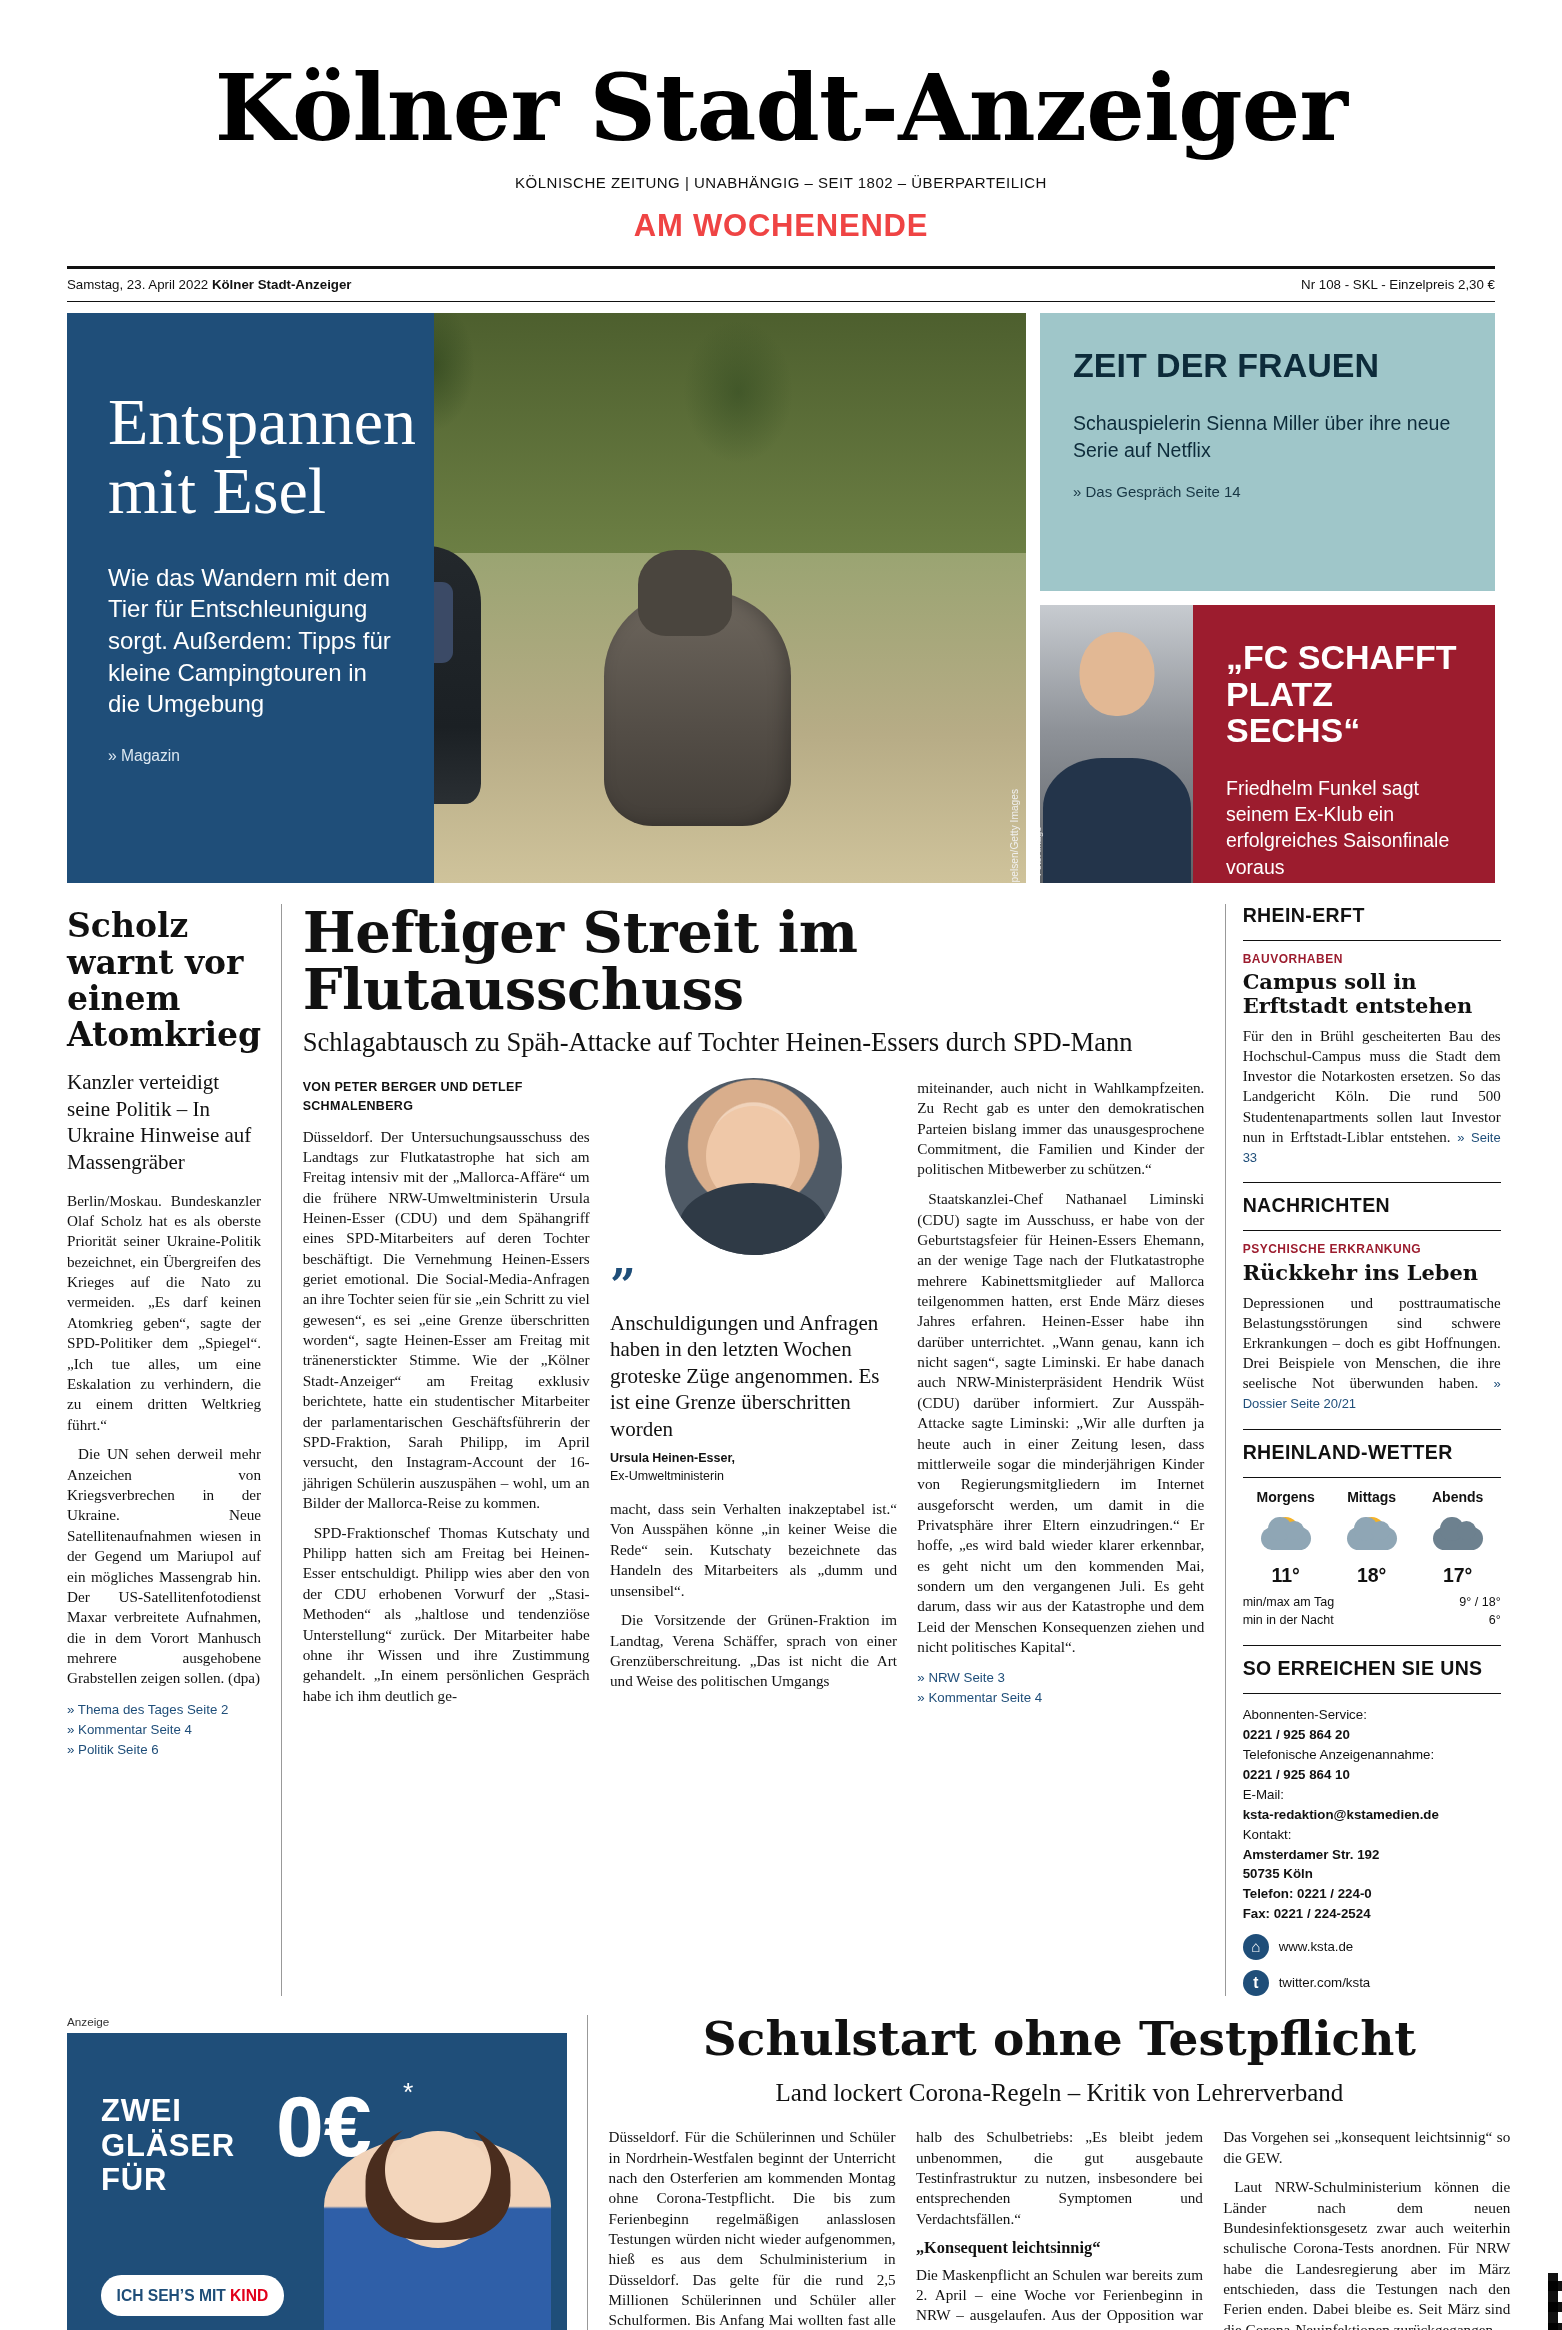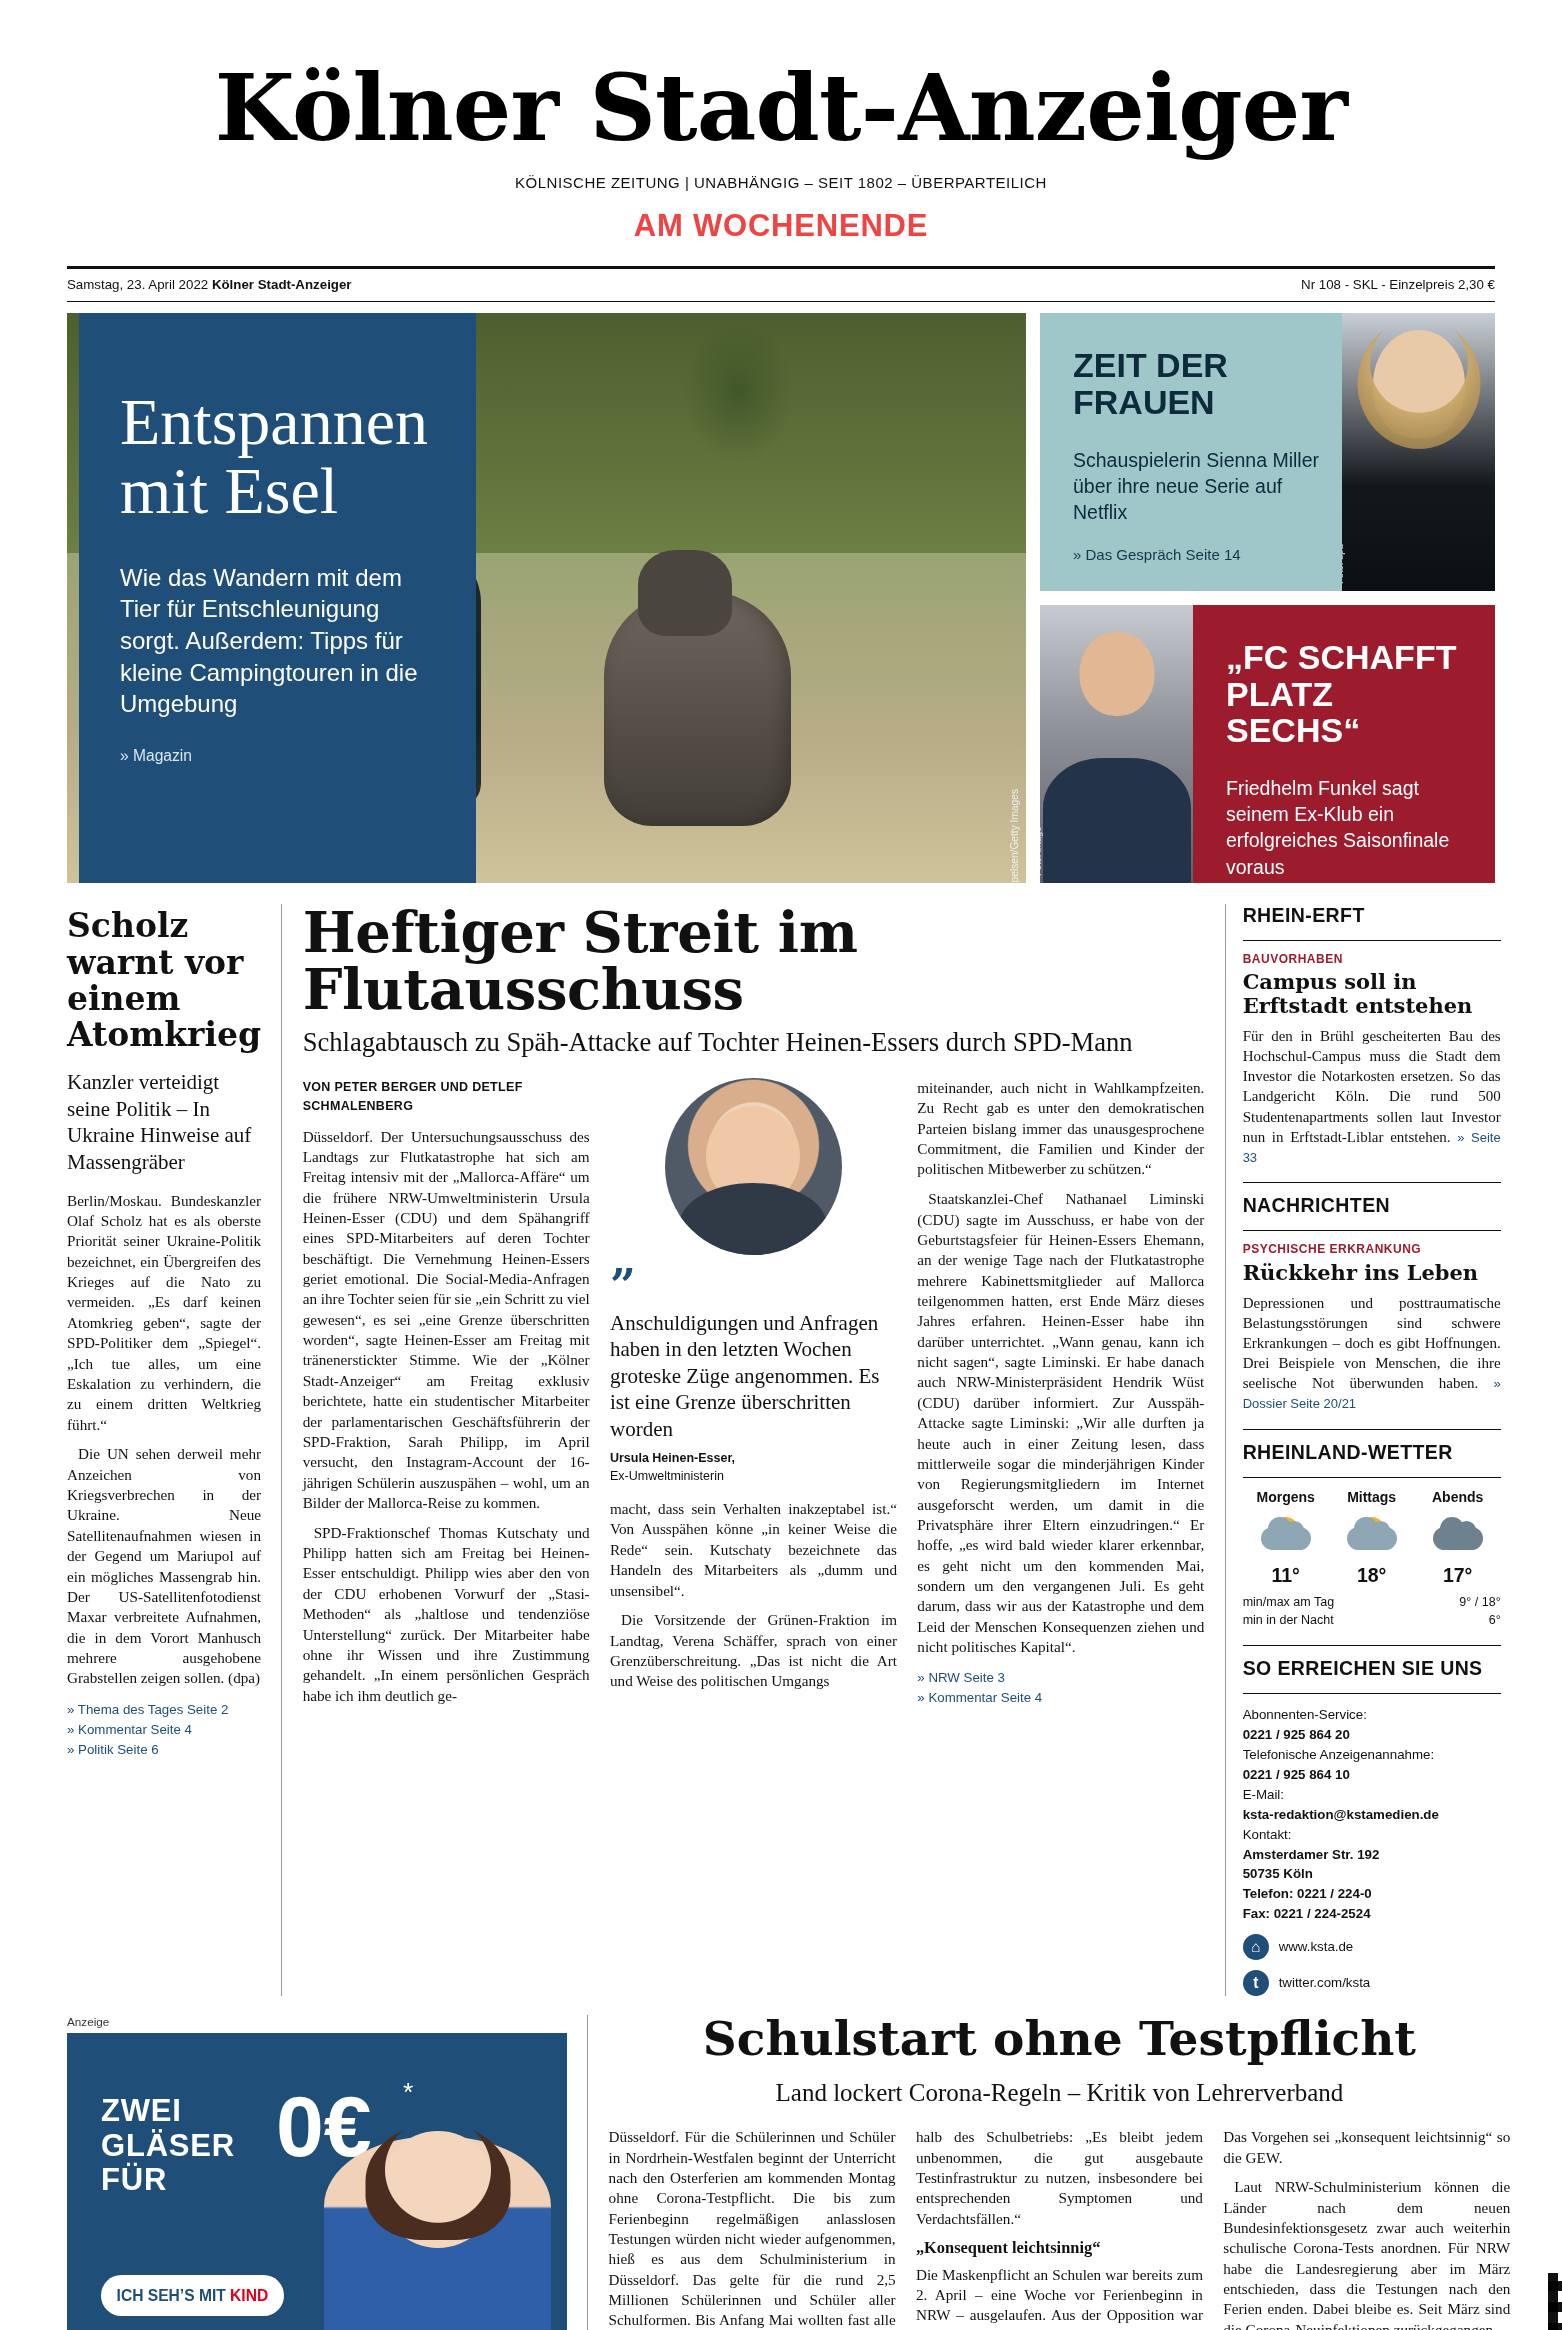--- a/index.html
+++ b/index.html
@@ -80,21 +80,21 @@
   .lead-photo .walker {
     position: absolute; left: 31%; bottom: 14%; width: 117px; height: 258px;
     background: linear-gradient(180deg, #23282c 0%, #1b2024 70%, #2a2f33 100%);
     border-radius: 46% 46% 14% 14% / 22% 22% 8% 8%;
   }
   .lead-photo .walker:before {
     content: ""; position: absolute; top: 36px; left: 26.6px; width: 62px; height: 81px;
     background: #3b4a66; border-radius: 11px;
   }
   .lead-overlay {
-    position: absolute; left: 12px; top: 0; bottom: 0; width: 397px;
+    position: absolute; left: 0; top: 0; bottom: 0; width: 367px;
     background: #1f4e79; color: #fff; padding: 75px 41px 0 41px;
   }
   .lead-overlay h1 {
     font-family: "Liberation Serif", serif;
     font-weight: 400; font-size: 66px; line-height: 1.04; margin: 0 0 36px 0;
   }
   .lead-overlay p {
     font-family: "Liberation Sans", sans-serif;
     font-size: 24px; line-height: 1.32; margin: 0;
   }
@@ -106,21 +106,21 @@
     position: absolute; right: 6.2px; bottom: 94px;
     transform: rotate(-90deg); transform-origin: right bottom;
     font-family: "Liberation Sans", sans-serif;
     font-size: 10.2px; color: #f0f0f0; white-space: nowrap;
   }
 
   .topright { width: 455px; display: flex; flex-direction: column; gap: 14px; }
   .promo {
     position: relative; display: flex; overflow: hidden; height: 278px;
   }
-  .promo-a { background: #9fc6c9; }
+  .promo-a { background: #9fc6c9; flex-direction: column; }
   .promo-b { background: #9c1c2e; }
   .promo-text { flex: 1; padding: 34px 19px 0 33px; color: #fff; }
   .promo-a .promo-text { color: #0d2b3a; }
   .promo-title {
     font-family: "Liberation Sans", sans-serif;
     font-weight: 700; font-size: 34px; line-height: 1.07; margin-bottom: 26.6px;
   }
   .promo-body {
     font-family: "Liberation Sans", sans-serif;
     font-size: 19.5px; line-height: 1.34;

